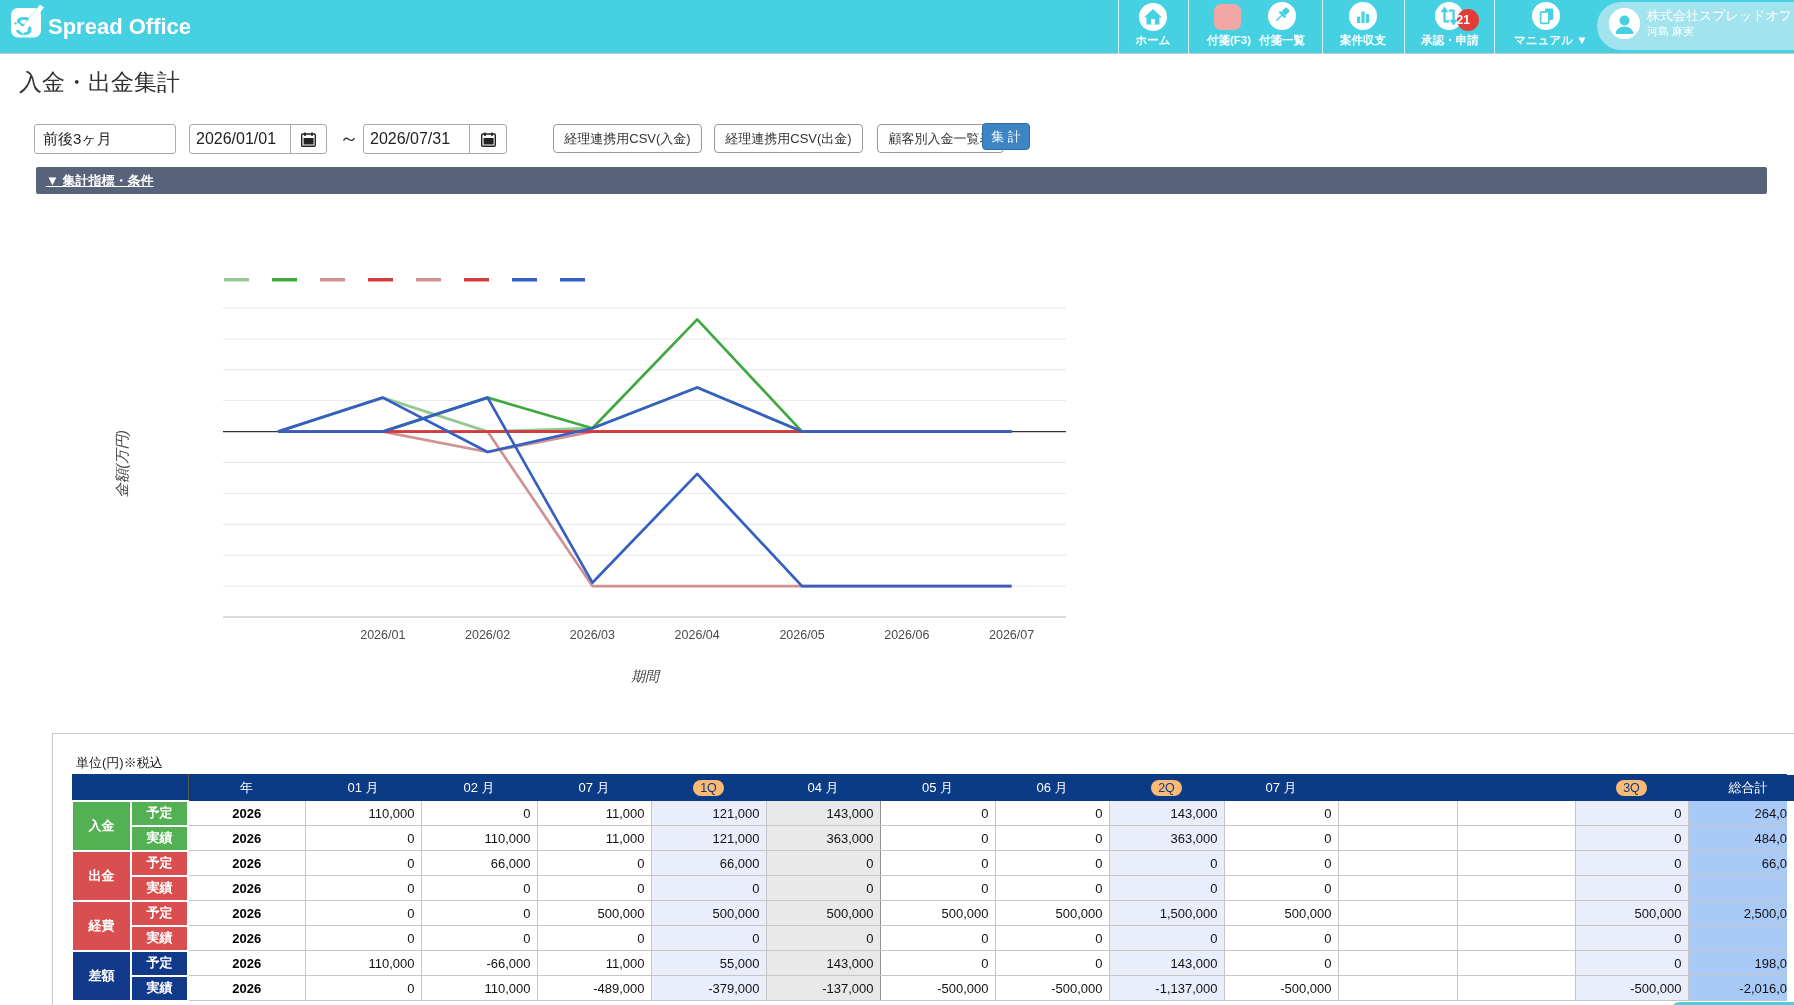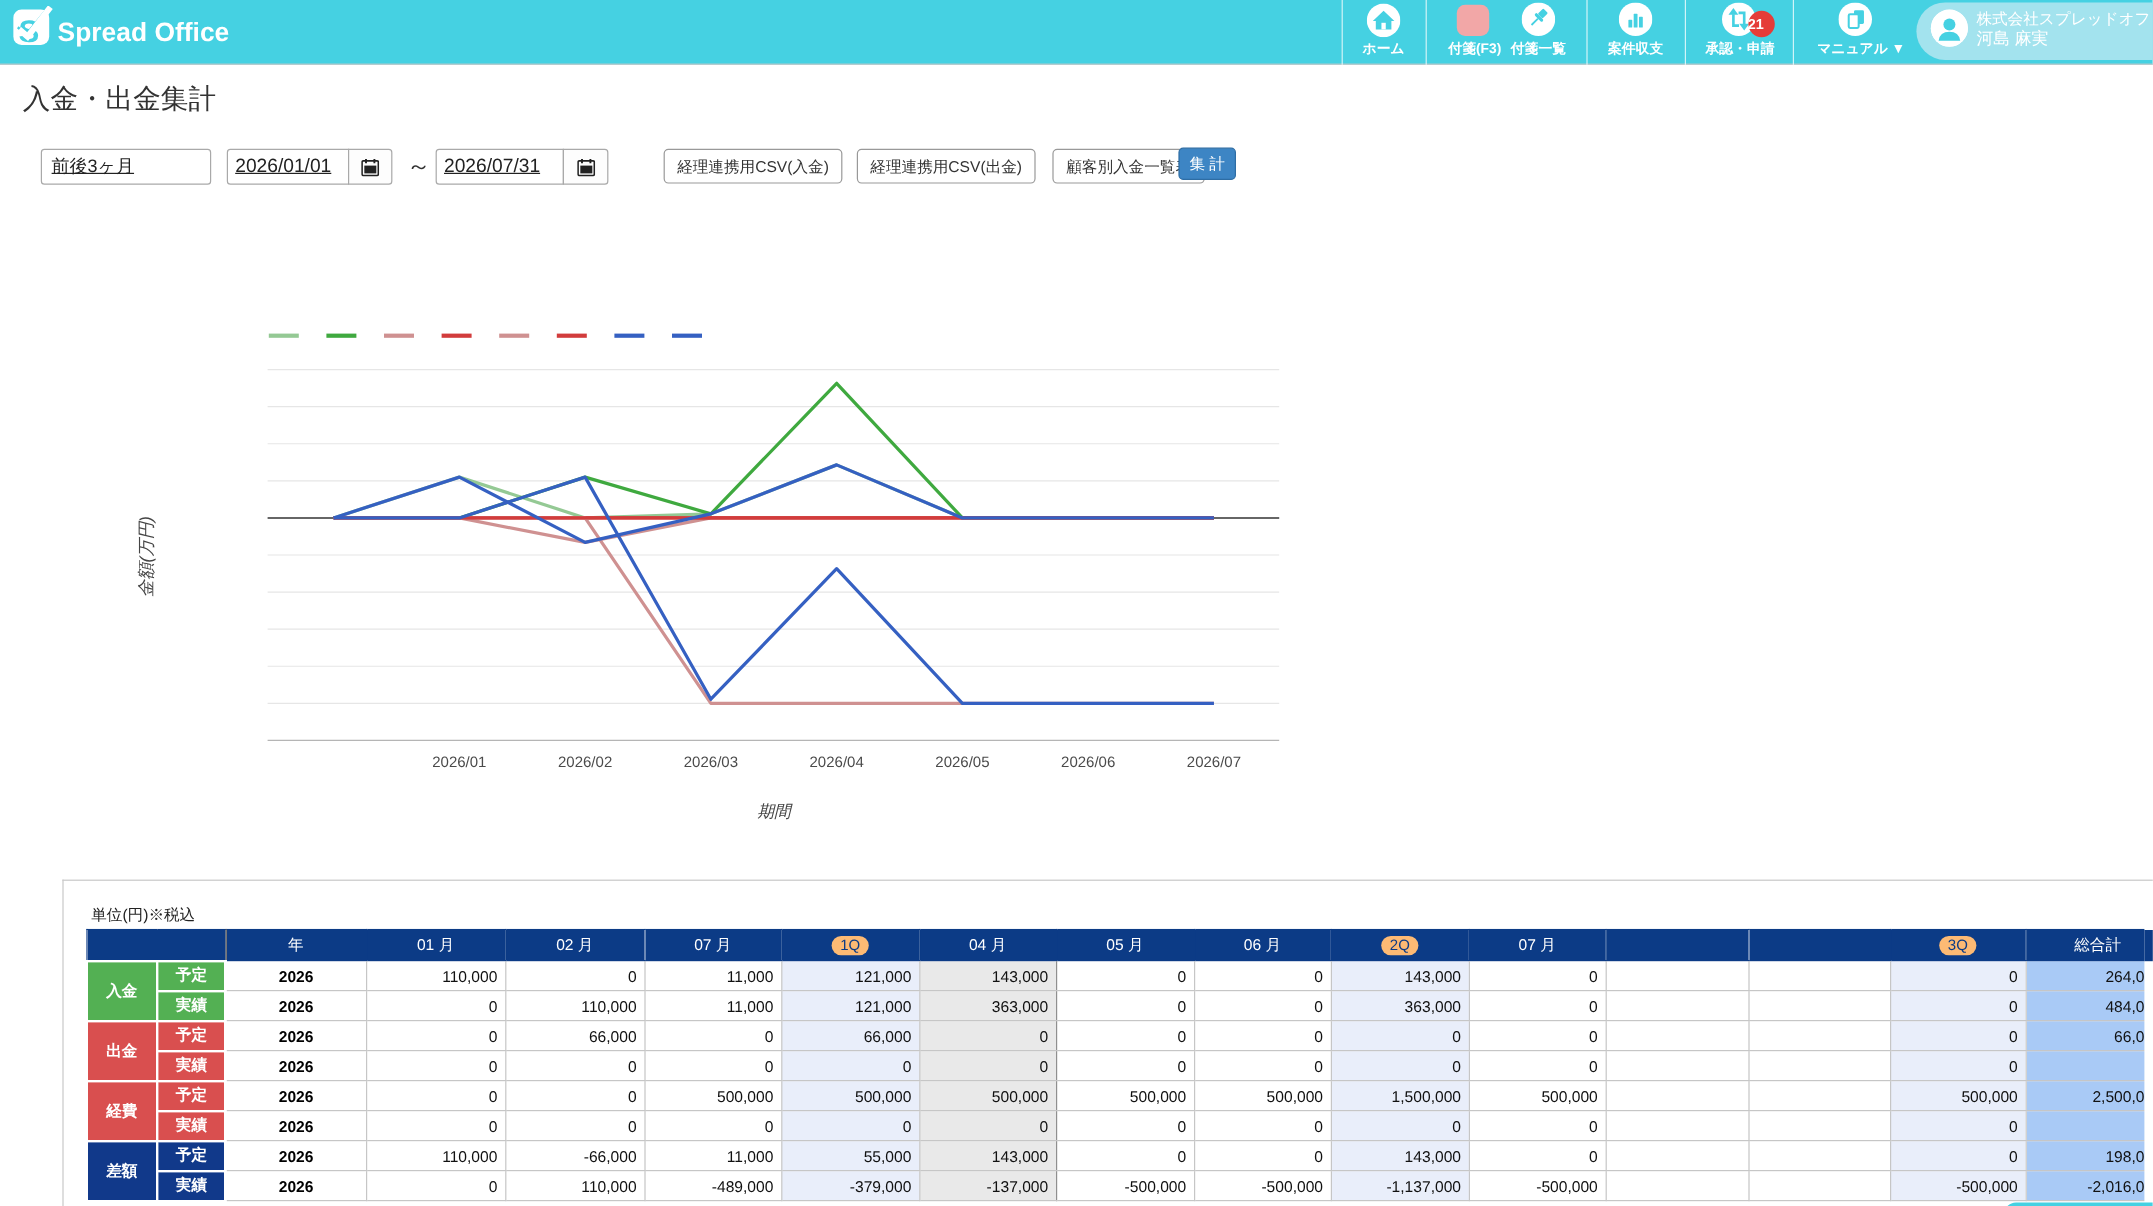--- a/index.html
+++ b/index.html
@@ -16,28 +16,28 @@
   text-align:center; white-space:nowrap; }
 #logotxt { position:absolute; left:48px; top:14px; color:#fff; font-size:22px; font-weight:bold;
   letter-spacing:0px; }
 
 
 #bubble { position:absolute; left:1597px; top:2px; width:240px; height:48px;
   background:#a3e3ee; border-radius:24px; }
 #bubble .av { position:absolute; left:12px; top:6px; width:31px; height:31px;
   border-radius:50%; background:#fff; }
 #bubble .t1 { position:absolute; left:50px; top:5px; font-size:13px; color:#fff; white-space:nowrap; }
-#bubble .t2 { position:absolute; left:50px; top:22px; font-size:14px; color:#fff; white-space:nowrap; }
+#bubble .t2 { position:absolute; left:50px; top:22px; font-size:11px; color:#fff; white-space:nowrap; }
 
 
 #title { position:absolute; left:19px; top:67px; font-size:23px; color:#333; }
 
 
 .inp { position:absolute; top:124px; height:30px; border:1px solid #a9a9a9; border-radius:3px;
-  background:#fff; font-size:15px; color:#222; line-height:28px; padding-left:8px;text-decoration:underline; }
+  background:#fff; font-size:15px; color:#222; line-height:28px; padding-left:8px; }
 .calbtn { position:absolute; top:124px; height:30px; border:1px solid #a9a9a9; border-radius:0 3px 3px 0;
   background:#fdfdfd; text-align:center; line-height:30px; font-size:14px; color:#222; }
 .btn { position:absolute; top:124px; height:29px; border:1px solid #999; border-radius:4px;
   background:#fff; font-size:13px; color:#333; line-height:27px; text-align:center;margin-left:32px; }
 #btnGo { position:absolute; left:982px; top:123px; width:48px; height:27px; background:#3d85c4;
   border:1px solid #2e6da4; border-radius:4px; color:#fff; font-size:13px; line-height:25px;
   text-align:center; }
 #tilde { position:absolute; left:339px; top:125px; font-size:20px; color:#333; }
 
 
@@ -218,20 +218,23 @@
     <rect x="0.7" y="2" width="13.6" height="12.3" rx="1" fill="none" stroke="#222" stroke-width="1.4"></rect>
     <line x1="4" y1="0.5" x2="4" y2="4" stroke="#222" stroke-width="1.6"></line>
     <line x1="11" y1="0.5" x2="11" y2="4" stroke="#222" stroke-width="1.6"></line>
     <rect x="2.6" y="6" width="10" height="6.5" fill="#222"></rect>
   </svg></div>
   <div class="btn" style="left:521px;width:149px">経理連携用CSV(入金)</div>
   <div class="btn" style="left:682px;width:149px">経理連携用CSV(出金)</div>
   <div class="btn" style="left:845px;width:127px">顧客別入金一覧表</div>
   <div id="btnGo">集 計</div>
 
+  <div id="gbar">
+      <span>▼ 集計指標・条件</span>
+    </div>
 
   <div id="panel">
     <div id="cap">単位(円)※税込</div>
     <div id="tblclip">
         <table id="tbl">
       <colgroup>
         <col style="width:59px">
             <col style="width:57px">
             <col style="width:117px">
         <col style="width:116px">

